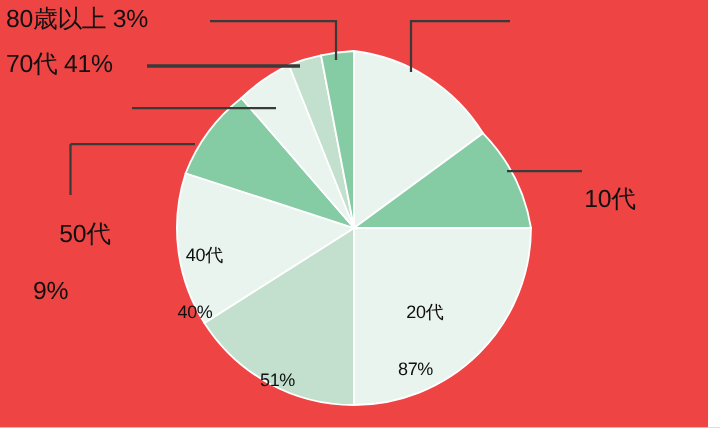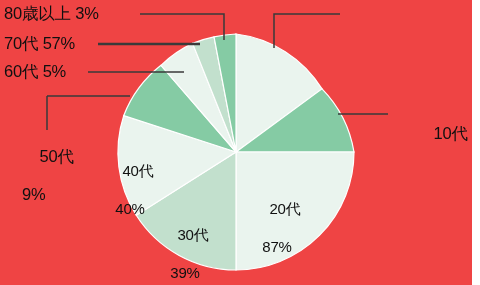--- a/index.html
+++ b/index.html
@@ -29,21 +29,21 @@
     color: #101010;
     font-size: 16.5px;
     line-height: 19px;
     font-weight: 400;
     white-space: pre;
     letter-spacing: -0.2px;
   }
   .lbl-in {
     position: absolute;
     color: #101010;
-    font-size: 15px;
+    font-size: 12px;
     line-height: 19px;
     white-space: pre;
     letter-spacing: -0.2px;
   }
   .lbl .l2, .lbl-in .l2 { display: block; }
   .ta-l { text-align: left; }
   .ta-c { text-align: center; }
 </style>
 </head>
 <body>
@@ -78,44 +78,42 @@
       <path stroke-width="2.4" d="M 98 44 L 200 44"></path>
       <path d="M 88 72 L 184 72"></path>
       <path d="M 47 96 L 130 96 M 47 96 L 47 130"></path>
       <path d="M 340 14 L 274 14 L 274 48"></path>
       <path d="M 388 114 L 338 114"></path>
     </g>
   </svg>
 
   <div class="lbl ta-l" style="left:4px; top:4px;">80歳以上 3%</div>
 
-  <div class="lbl ta-l" style="left:4px; top:34px;">70代 57%</div>
+  <div class="lbl ta-l" style="left:4px; top:34px;">70代 41%</div>
 
-  <div class="lbl ta-l" style="left:4px; top:62px;">60代 5%</div>
 
   <div class="lbl ta-l" style="left:22px; top:128px;">
     <span>50代</span>
     <span class="l2">9%</span>
   </div>
 
   <div class="lbl ta-l" style="left:344px; top:4px;">
   </div>
 
-  <div class="lbl ta-l" style="left:416px; top:105px;">
+  <div class="lbl ta-l" style="left:372px; top:105px;">
     <span>10代</span>
   </div>
 
   <div class="lbl-in ta-c" style="left:95px; top:142px; width:70px;">
     <span>40代</span>
     <span class="l2">40%</span>
   </div>
 
   <div class="lbl-in ta-c" style="left:150px; top:206px; width:70px;">
-    <span>30代</span>
-    <span class="l2">39%</span>
+    <span class="l2">51%</span>
   </div>
 
   <div class="lbl-in ta-c" style="left:240px; top:180px; width:74px;">
     <span>20代</span>
     <span class="l2">87%</span>
   </div>
 
 </div>
 
 </body></html>

